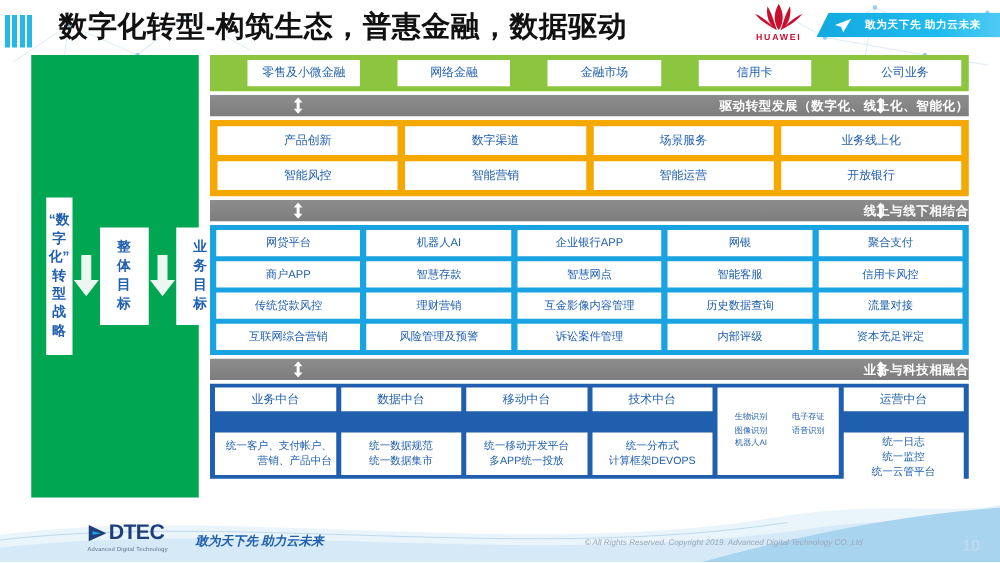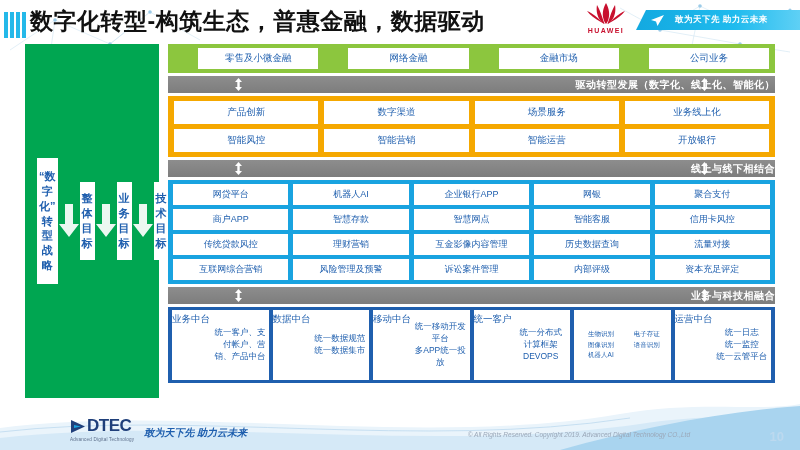--- a/index.html
+++ b/index.html
@@ -25,21 +25,21 @@
     position: absolute; left: 4px; top: 12px;
     width: 22px; height: 26px;
     background: repeating-linear-gradient(90deg,
        #19b5e8 0px, #19b5e8 4px,
        #ffffff 4px, #ffffff 6px);
     opacity: .95;
   }
 
   
   .header {
-    position: absolute; top: 0; left: 0; width: 687px; height: 42px; text-align: right;
+    position: absolute; top: 0; left: 17px; width: 687px; height: 42px; text-align: right;
   }
   .title {
     position: absolute; left: 30px; top: 6px;
     font-size: 23px; font-weight: bold; color: #111111;
     letter-spacing: .5px; white-space: nowrap;
   }
   .huawei {
     position: absolute; left: 578px; top: 2px;
     width: 56px; height: 36px;
     display: flex; flex-direction: column; align-items: center;
@@ -67,21 +67,21 @@
     position: absolute; left: 25px; top: 44px;
     width: 134px; height: 354px;
     background: #00a651;
     padding: 12px 12px;
     display: flex; flex-direction: row; align-items: center;
   }
   .side-box {
     width: 100%; background: #ffffff;
     color: #1f5fae; font-size: 11px; font-weight: bold;
     text-align: center; line-height: 1.35;
-    padding: 9px 2px;
+    padding: 9px 14px;
   }
   .side-box.tall { padding: 11px 2px; }
   .side-arrow {
     flex: 1 1 auto;
     display: flex; align-items: center; justify-content: center;
     min-height: 22px;
   }
   .side-arrow svg { width: 22px; height: 34px; }
 
   .content {
@@ -135,21 +135,21 @@
     flex: 1; background: #ffffff; color: #1f5fae;
     font-size: 9px; text-align: center; padding: 4px 0;
   }
 
   
   .darkblue-block {
     background: #1f5fae; padding: 3px 4px;
     display: flex; gap: 4px; height: 76px;
   }
   .darkblue-block .col {
-    flex: 1; display: flex; flex-direction: row; gap: 0;
+    flex: 1; display: flex; flex-direction: column; gap: 17px;
   }
   .darkblue-block .head {
     background: #ffffff; color: #1f5fae; font-size: 9.5px;
     text-align: center; padding: 3px 0;
   }
   .darkblue-block .body {
     flex: 1; background: #ffffff; color: #1f5fae;
     font-size: 8.5px; line-height: 1.4;
     display: flex; align-items: center; justify-content: center;
     text-align: center; padding: 2px 3px; white-space: pre-line;
@@ -161,21 +161,21 @@
     padding-left: 3px; width: 100%;
   }
 
   
   .footer {
     position: absolute; left: 0; bottom: 0; width: 800px; height: 52px;
     overflow: hidden;
   }
   .dtec {
     position: absolute; left: 70px; bottom: 8px;
-    display: flex; align-items: flex-end;
+    display: flex; align-items: flex-end; gap: 12px;
   }
   .dtec-logo { display: flex; flex-direction: column; }
   .dtec-main { display: flex; align-items: center; }
   .dtec-tri { width: 16px; height: 15px; }
   .dtec-word {
     font-size: 17px; font-weight: bold; color: #1f3f7a;
     letter-spacing: -0.5px; margin-left: 1px;
   }
   .dtec-sub {
     font-size: 4.6px; color: #5c6e8a; letter-spacing: .2px; margin-top: 1px;
@@ -278,20 +278,21 @@
       <span>技术目标</span>
     </div>
   </div>
 
   <div class="content">
 
     <div class="green-band">
       <div class="cell">零售及小微金融</div>
       <div class="cell">网络金融</div>
       <div class="cell">金融市场</div>
+      <div class="cell">信用卡</div>
       <div class="cell">公司业务</div>
     </div>
 
     <div class="gray-bar">
       <svg class="vx l" viewBox="0 0 9 13">
         <path d="M4.5 0 L8 4 L5.7 4 L5.7 9 L8 9 L4.5 13 L1 9 L3.3 9 L3.3 4 L1 4 Z" fill="#ffffff"></path>
       </svg>
       <span class="label">驱动转型发展（数字化、线上化、智能化）</span>
       <svg class="vx r" viewBox="0 0 9 13">
         <path d="M4.5 0 L8 4 L5.7 4 L5.7 9 L8 9 L4.5 13 L1 9 L3.3 9 L3.3 4 L1 4 Z" fill="#ffffff"></path>
@@ -373,21 +374,21 @@
         <div class="head">数据中台</div>
         <div class="body">统一数据规范
 统一数据集市</div>
       </div>
       <div class="col">
         <div class="head">移动中台</div>
         <div class="body">统一移动开发平台
 多APP统一投放</div>
       </div>
       <div class="col">
-        <div class="head">统一客户</div>
+        <div class="head">技术中台</div>
         <div class="body">统一分布式
 计算框架DEVOPS</div>
       </div>
       <div class="col">
         <div class="body">
           <div class="algo-grid">
             <span>生物识别</span>
             <span>电子存证</span>
             <span>图像识别</span>
             <span>语音识别</span>

